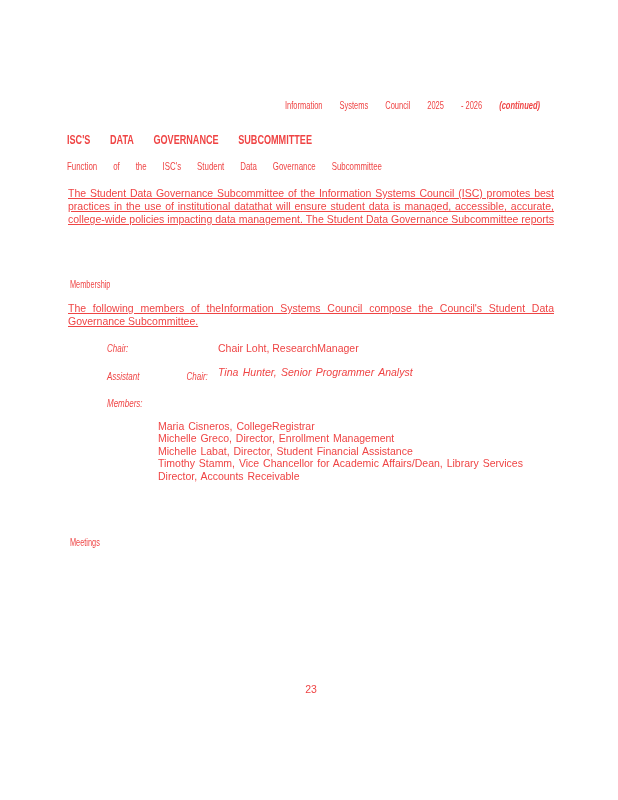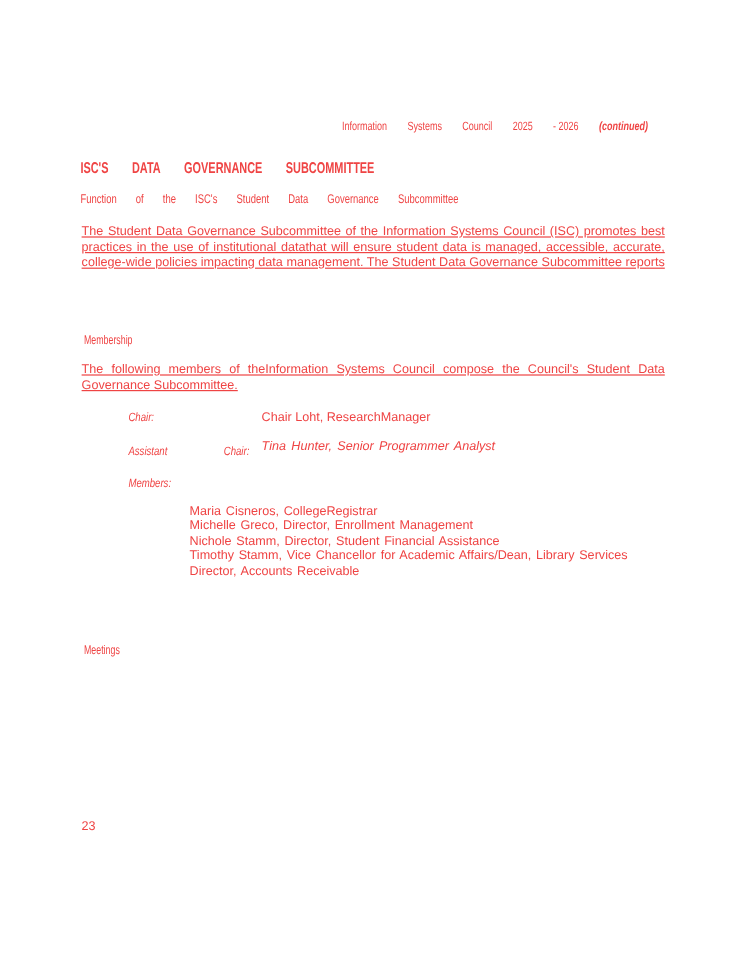--- a/index.html
+++ b/index.html
@@ -39,21 +39,21 @@
   .chair-label { left: 107px; top: 343px; }
   .chair-value { left: 218px; top: 342px; font-size: 10.5px; white-space: nowrap; }
   .asst-label { left: 107px; top: 371px; width: 126px; }
   .asst-value { left: 218px; top: 366px; font-size: 10.5px; word-spacing: 1.5px; white-space: nowrap; font-style: italic; }
   .members-label { left: 107px; top: 398px; }
 
   .members-list { left: 145px; top: 420px; font-size: 10.5px; line-height: 12.4px; word-spacing: 1px; white-space: nowrap; margin-left: 13px; }
 
   .meetings-text { left: 145px; top: 534px; width: 409px; font-size: 10.5px; line-height: 13.5px; }
 
-  .pageno { left: 68px; top: 683px; width: 486px; font-size: 10.5px; }
+  .pageno { left: 68px; top: 683px; width: 486px; text-align: center; font-size: 10.5px; }
 </style>
 </head>
 <body>
 
 <div class="page">
 
   <div class="abs spread hdr">
 
   <span class="w">Information</span>
       <span class="w">Systems</span>
@@ -114,21 +114,21 @@
       <span class="w">Chair:</span>
     </div>
   <div class="abs asst-value">Tina Hunter, Senior Programmer Analyst</div>
 
   <div class="abs ital-label members-label">Members:</div>
 
   <div class="abs members-list">
 
   <div>Maria Cisneros, CollegeRegistrar</div>
       <div>Michelle Greco, Director, Enrollment Management</div>
-      <div>Nichole Stamm, Director, Student Financial Assistance</div>
+      <div>Michelle Labat, Director, Student Financial Assistance</div>
       <div>Timothy Stamm, Vice Chancellor for Academic Affairs/Dean, Library Services</div>
       <div>Director, Accounts Receivable</div>
     </div>
 
   <div class="abs cond-label meetings-label">Meetings</div>
 
   <div class="abs pageno">23</div>
 
 </div>
 

